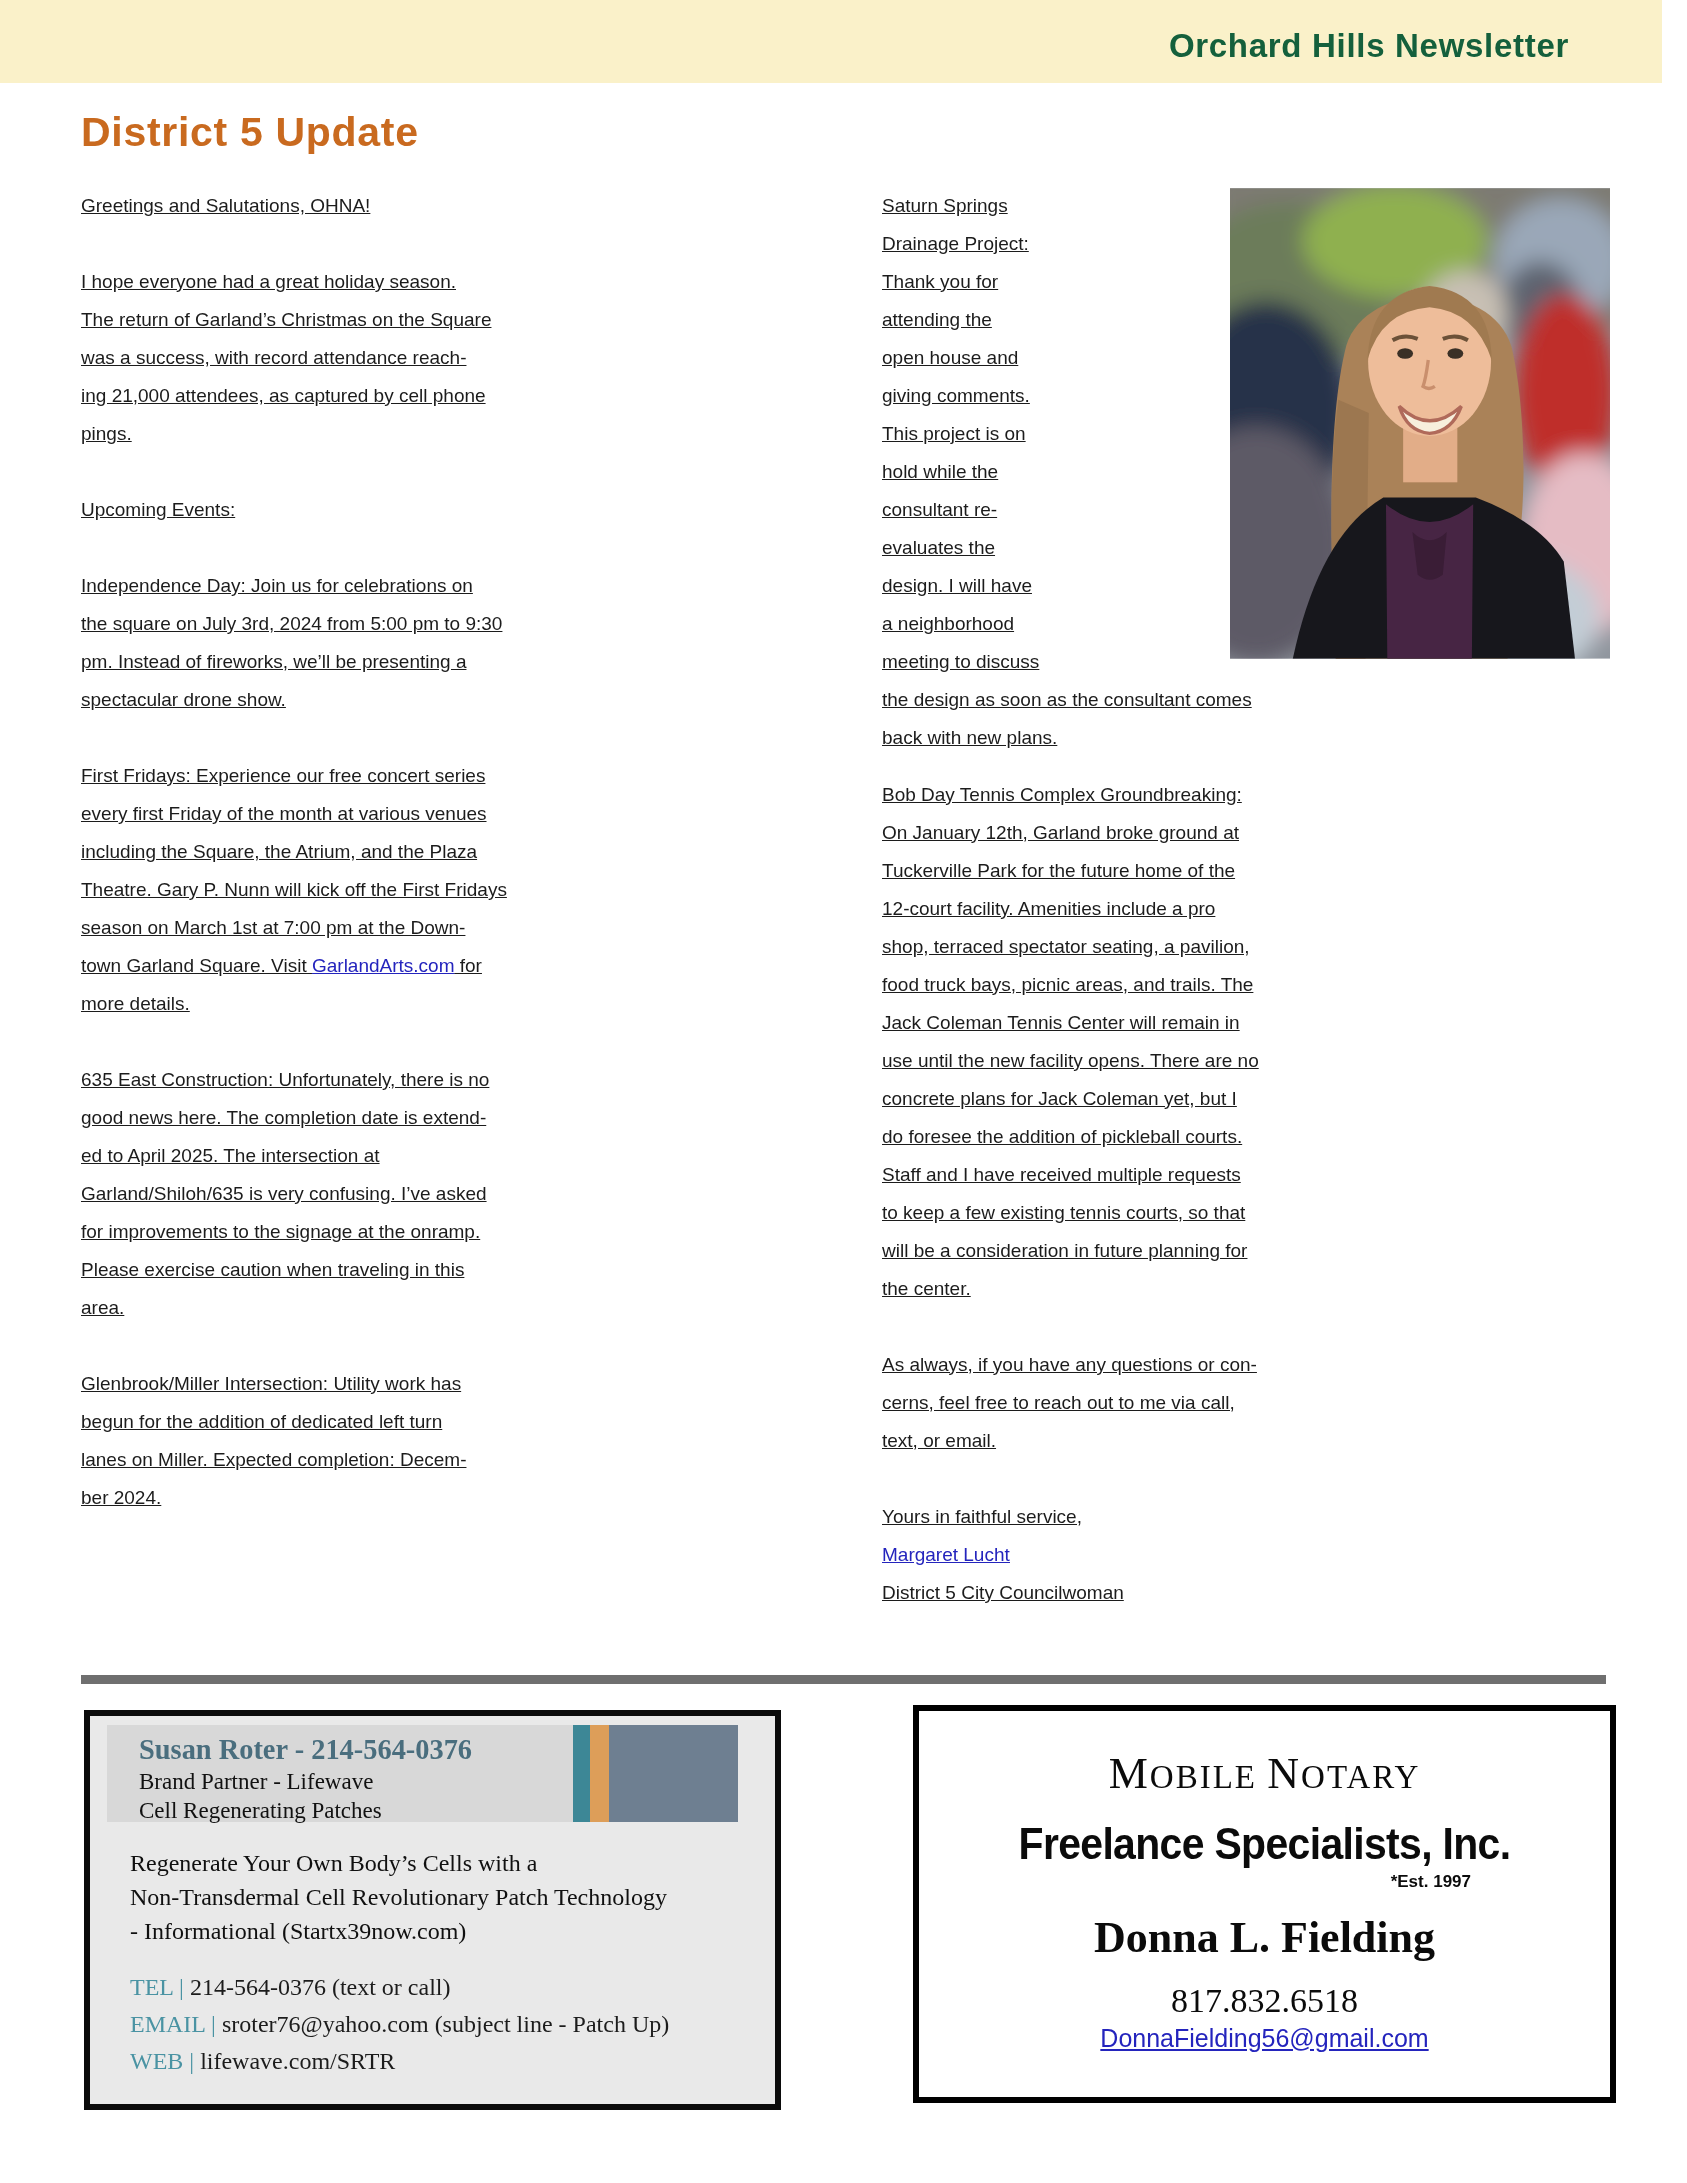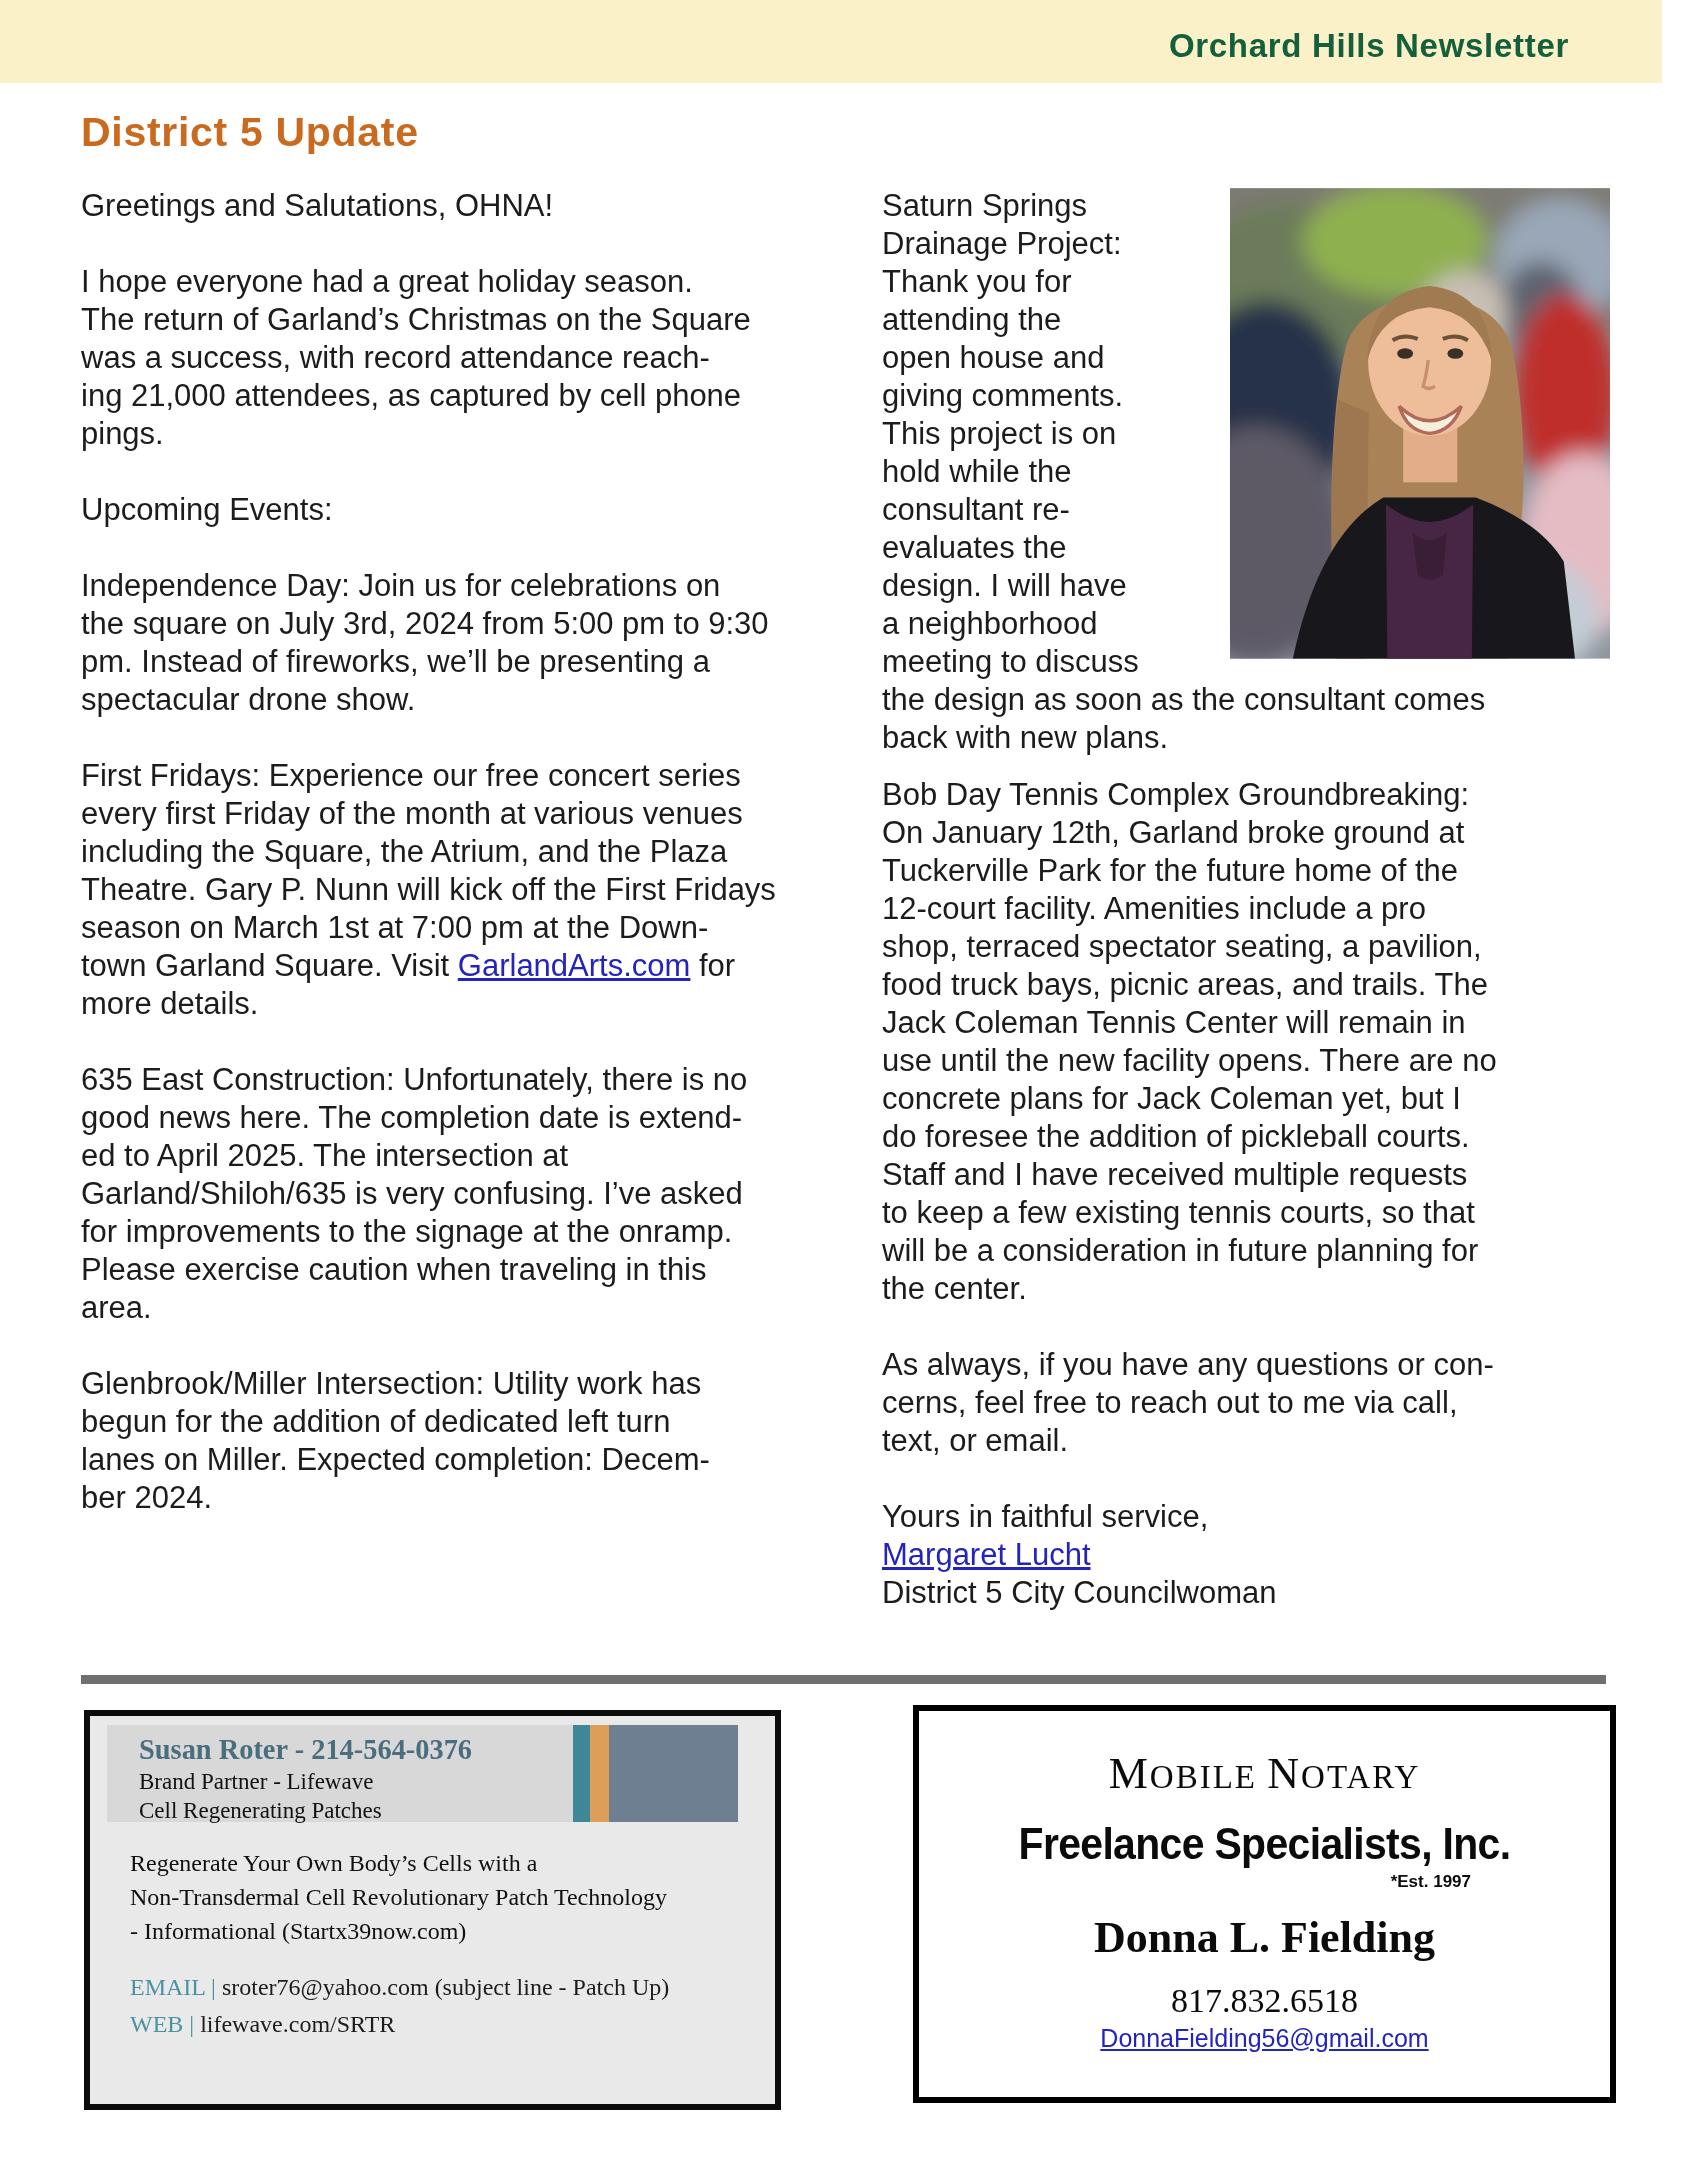--- a/index.html
+++ b/index.html
@@ -15,21 +15,21 @@
   }
   .banner-title {
     color:#14603c; font-weight:bold; font-size:33px; letter-spacing:0.7px;
     padding-right:93px; padding-top:9.3px;
   }
   .page-title {
     position:absolute; left:81px; top:109px; margin:0;
     font-size:41px; font-weight:bold; color:#c96a1f; letter-spacing:0.7px;
   }
   
-  .col { position:absolute; top:187px; font-size:31px; line-height:38px; font-weight:400; }
+  .col { position:absolute; top:187px; font-size:19px; line-height:38px; font-weight:400;text-decoration:underline; }
   .col.left  { left:81px;  width:761px; }
   .col.right { left:882px; width:728px; }
   .col p { margin:0 0 38px 0; white-space:pre-line; }
   .col p.tight { margin-bottom:0; }
   .col p.gap-sm { margin-bottom:18.5px; }
   .link { color:#2424bd; text-decoration:underline; cursor:pointer; }
   .photo {
     float:right; width:380px; height:471px; margin:1.3px 0 12px 17px; display:block;
   }
   
@@ -216,20 +216,21 @@
       <div class="band-sub">Cell Regenerating Patches</div>
     </div>
     <div class="stripe teal"></div>
     <div class="stripe orange"></div>
     <div class="stripe slate"></div>
   </div>
   <div class="ad-left-body">Regenerate Your Own Body’s Cells with a
 Non-Transdermal Cell Revolutionary Patch Technology
 - Informational (Startx39now.com)</div>
   <div class="ad-left-contacts">
+      <p><span class="lab">TEL</span><span class="lab"> | </span><span>214-564-0376 (text or call)</span></p>
       <p><span class="lab">EMAIL</span><span class="lab"> | </span><span>sroter76@yahoo.com (subject line - Patch Up)</span></p>
       <p><span class="lab">WEB</span><span class="lab"> | </span><span>lifewave.com/SRTR</span></p>
     </div>
 </div>
 
 <div class="ad ad-right">
   <div class="mn-title"><span class="cb">M</span><span class="cs">OBILE </span><span class="cb">N</span><span class="cs">OTARY</span></div>
   <div class="mn-sub">Freelance Specialists, Inc.</div>
   <div class="mn-est">*Est. 1997</div>
   <div class="mn-name">Donna L. Fielding</div>

